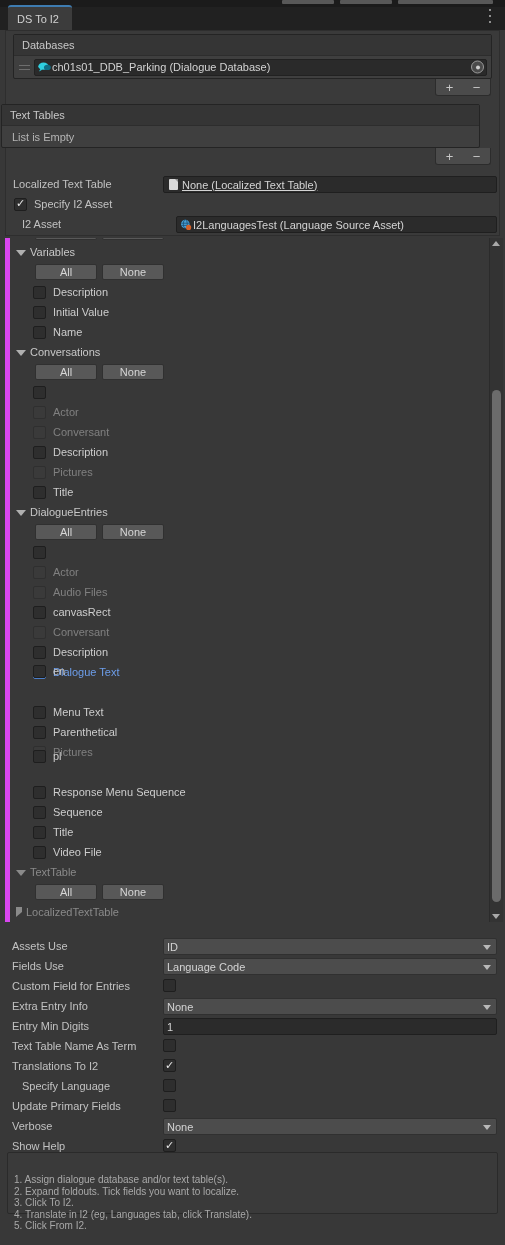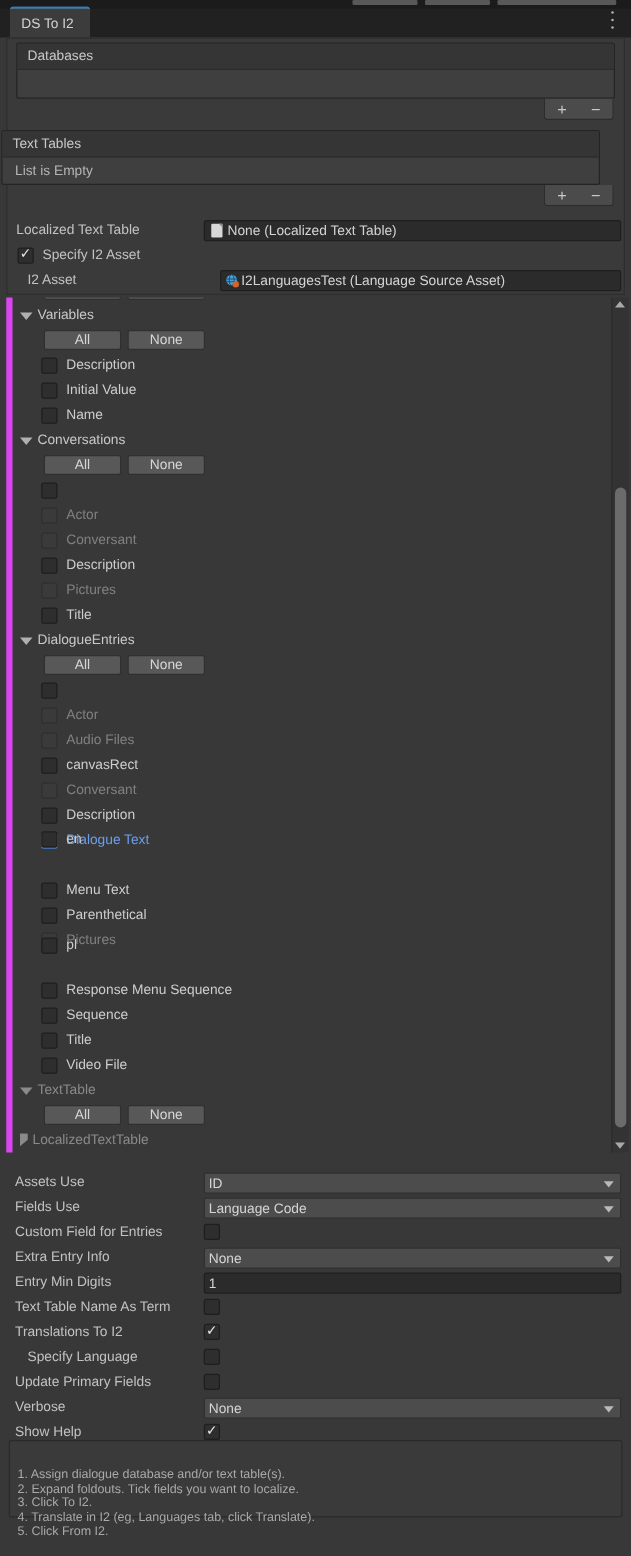--- a/index.html
+++ b/index.html
@@ -228,39 +228,58 @@
         <i></i>
         <i></i>
         <i></i>
       </div>
   </div>
 
   <div class="outerbox"></div>
 
   <div class="lbox panel" style="left:13px; top:34px; width:479px; height:45px;">
     <div class="lbox-header">Databases</div>
+    <div class="lbox-row">
+      <span class="drag-handle">
+          <i></i>
+          <i></i>
+        </span>
+      <span class="objfield">
+        <span class="icon-bubble">
+          <svg width="13" height="10" viewBox="0 0 13 10">
+            <ellipse cx="5.5" cy="4.2" rx="5.2" ry="3.6" fill="#2fd0e0"></ellipse>
+            <path d="M2.5 6.8 L1 9.4 L4.6 7.6 Z" fill="#2fd0e0"></path>
+            <ellipse cx="9.4" cy="5.4" rx="3.4" ry="2.6" fill="#0f6f86"></ellipse>
+          </svg>
+        </span>
+        <span>ch01s01_DDB_Parking (Dialogue Database)</span>
+        <span class="pick">
+            <b></b>
+          </span>
+      </span>
+    </div>
   </div>
   <div class="listfooter" style="left:435px; top:79px;">
     <span>+</span>
     <span>−</span>
   </div>
 
   <div class="lbox panel" style="left:1px; top:104px; width:479px; height:44px;">
     <div class="lbox-header">Text Tables</div>
     <div class="empty-row">List is Empty</div>
   </div>
   <div class="listfooter" style="left:435px; top:148px;">
     <span>+</span>
     <span>−</span>
   </div>
 
   <div class="prow" style="top:174px;">
     <span class="plabel" style="margin-left:13px;">Localized Text Table</span>
   </div>
-  <div class="pfield" style="left:163px; top:176px; width:334px;">
+  <div class="pfield" style="left:163px; top:176px; width:334px;text-decoration:underline;">
     <span class="icon-doc"></span>
     <span>None (Localized Text Table)</span>
     <span class="pick"><b></b></span>
   </div>
 
   <div class="prow" style="top:194px;">
     <span class="cb on" style="margin-left:14px;"></span>
     <span class="plabel" style="margin-left:7px;">Specify I2 Asset</span>
   </div>
 

